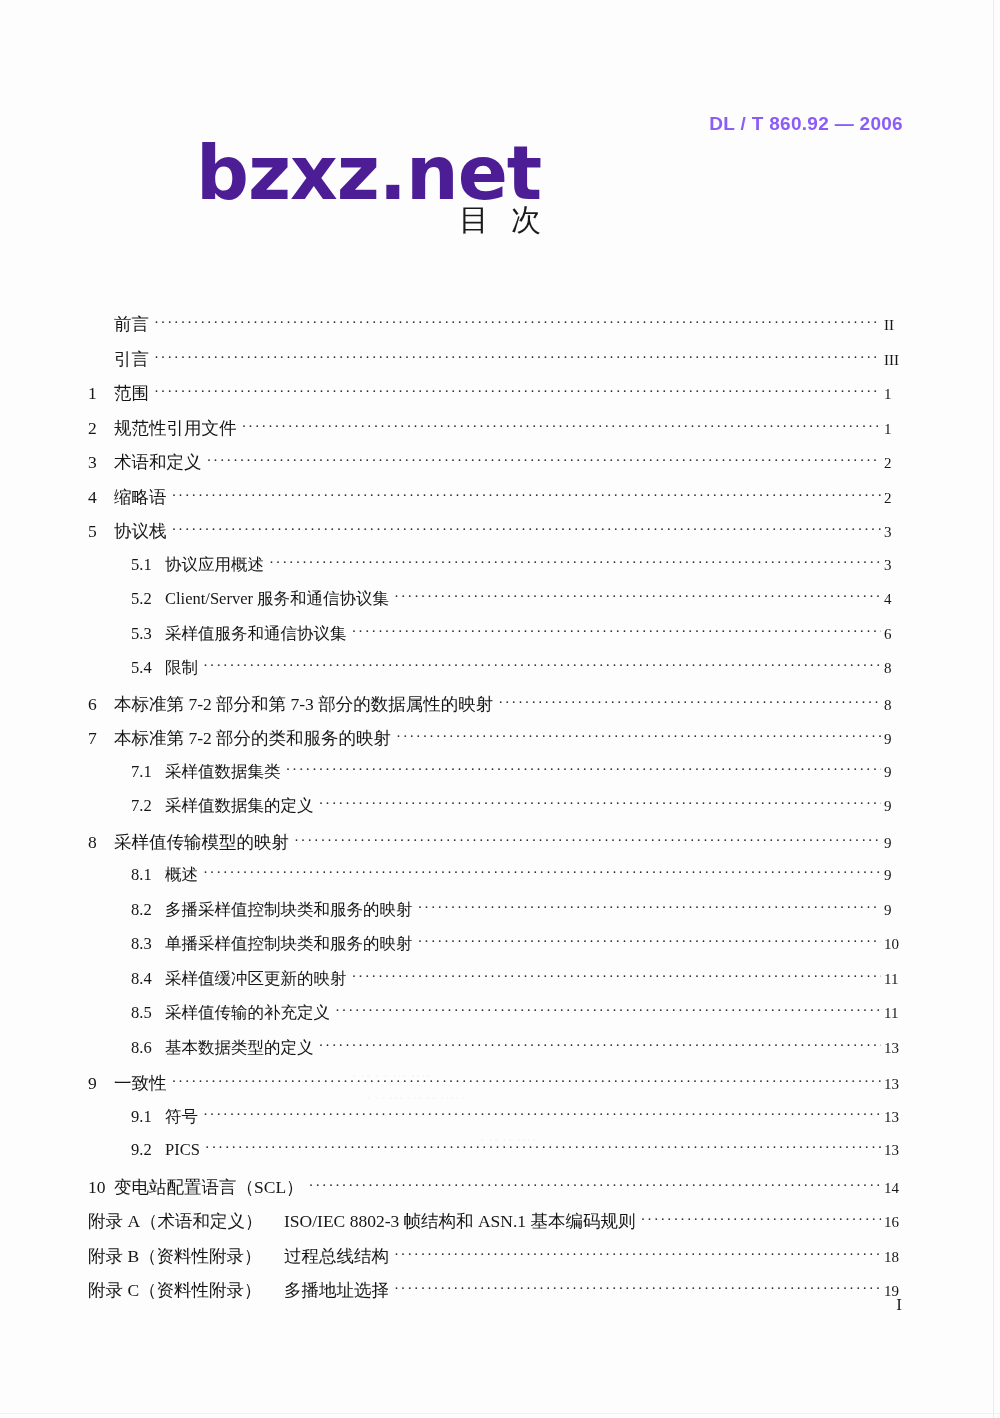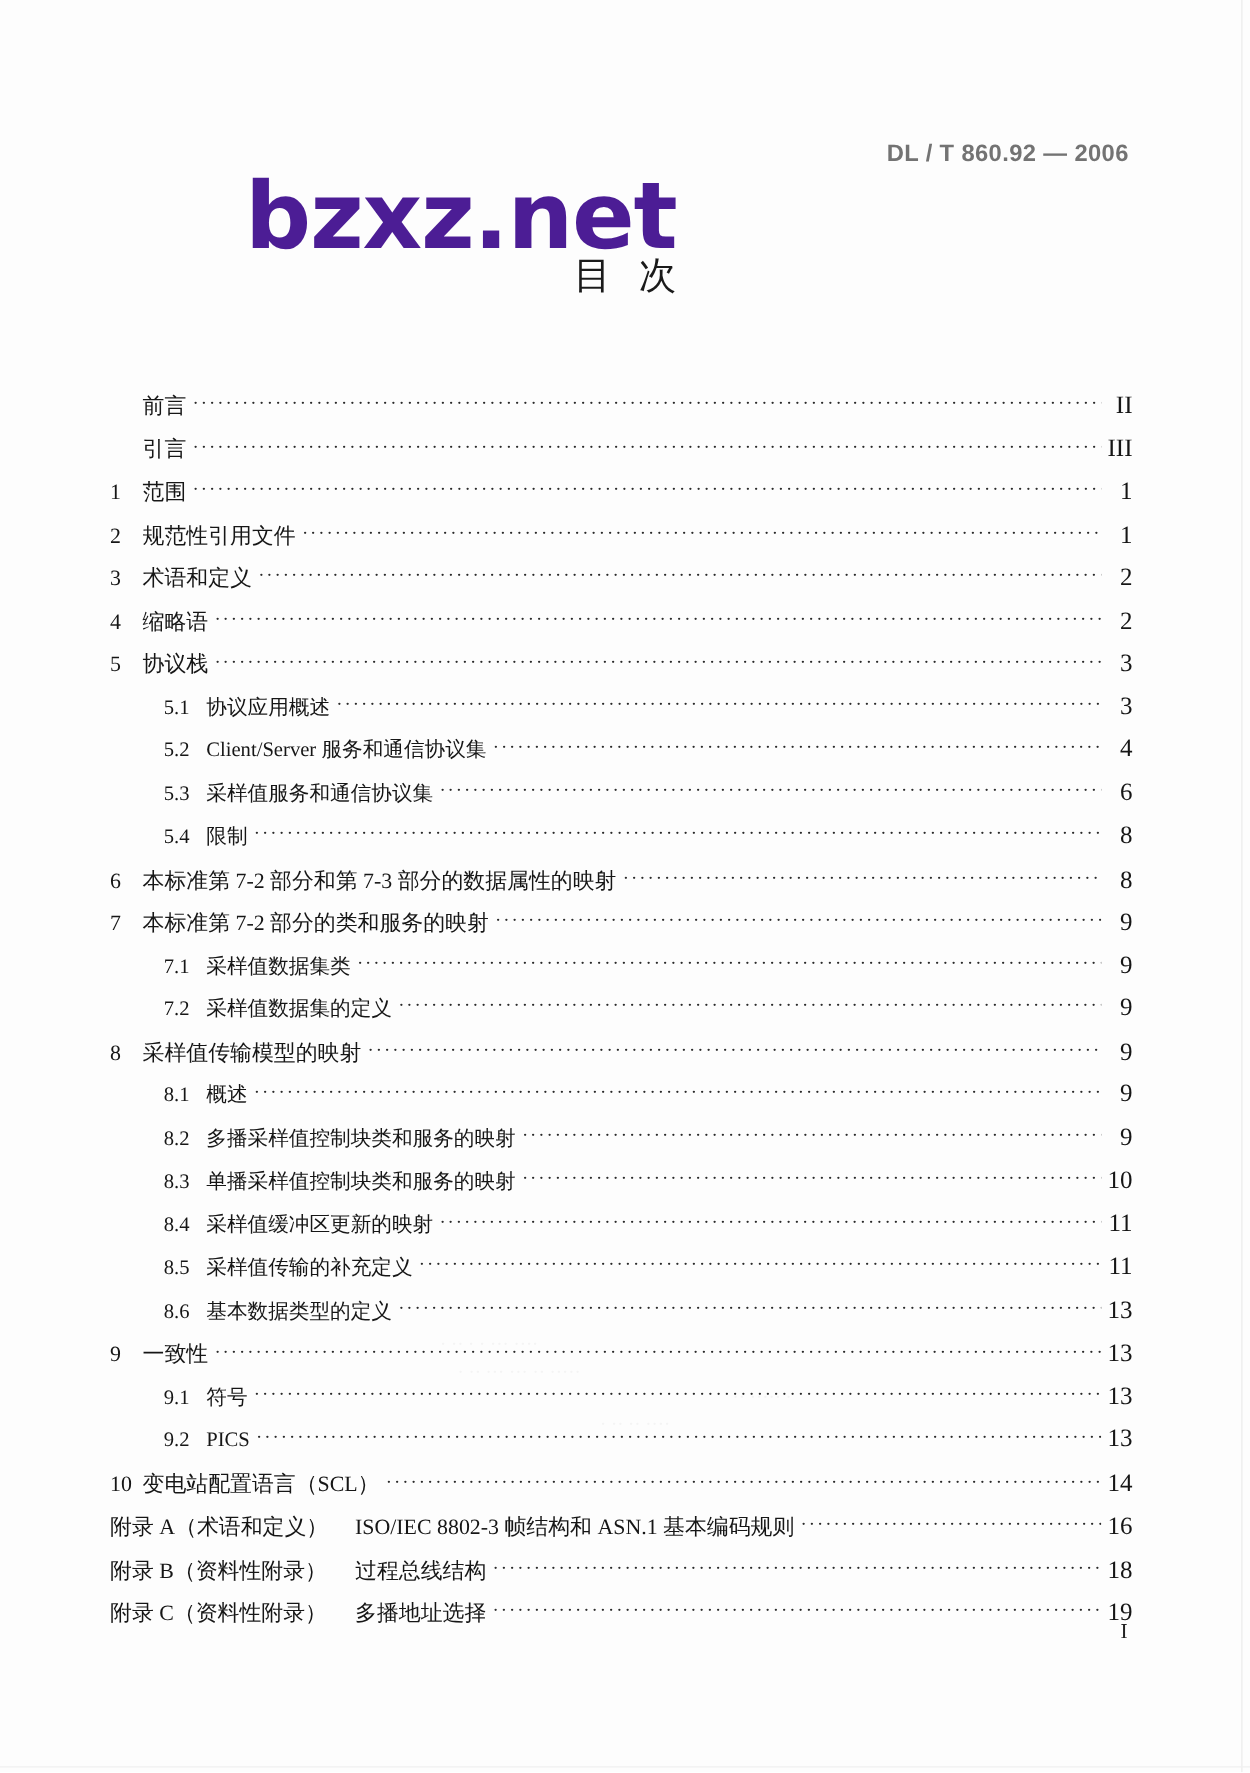--- a/index.html
+++ b/index.html
@@ -37,21 +37,21 @@
 
   
   .doc-header {
     position: absolute;
     top: 113px;
     right: 97px;
     font-family: "Liberation Sans", sans-serif;
     font-weight: bold;
     font-size: 19px;
     letter-spacing: 0.3px;
-    color: #737373;
+    color: #8b5cf6;
     white-space: nowrap;
   }
 
   
   .watermark {
     position: absolute;
     top: 130px;
     left: 196px;
     font-family: "DejaVu Sans", sans-serif;
     font-weight: bold;
@@ -118,22 +118,21 @@
     margin: 0 3px 0 1px;
     position: relative;
     top: -3px;
     letter-spacing: 1.6px;
     color: #2a2a2a;
     font-size: 15px;
   }
   .toc-page {
     flex: 0 0 auto;
     min-width: 22px;
-    text-align: right;
-    font-size: 20px;
+    font-size: 15px;
   }
 
   
   .noise {
     position: absolute;
     color: #f4f4f4;
     font-size: 15px;
     font-family: "Liberation Serif", serif;
     user-select: none;
     white-space: nowrap;

